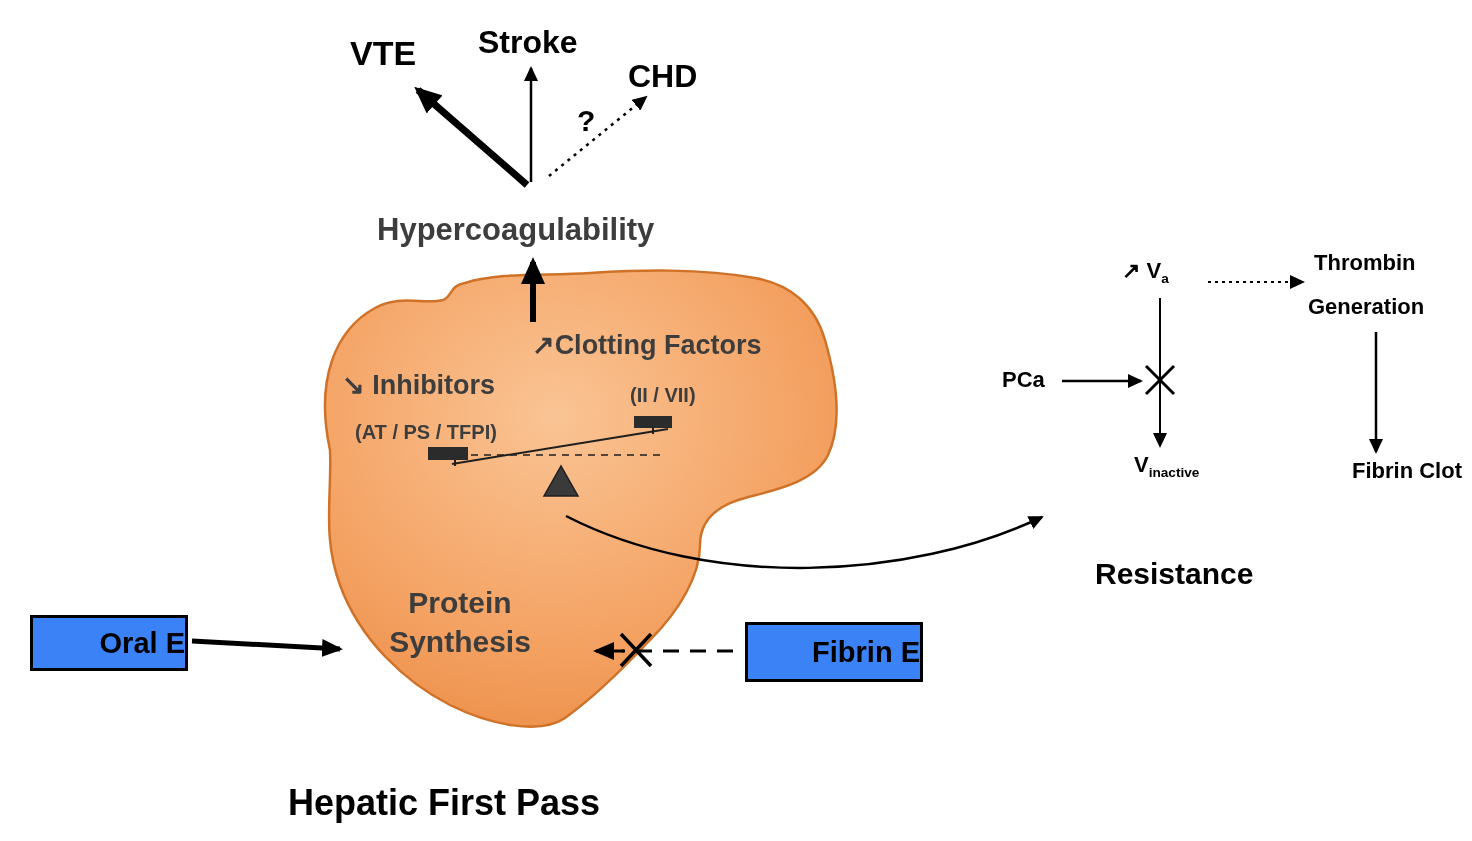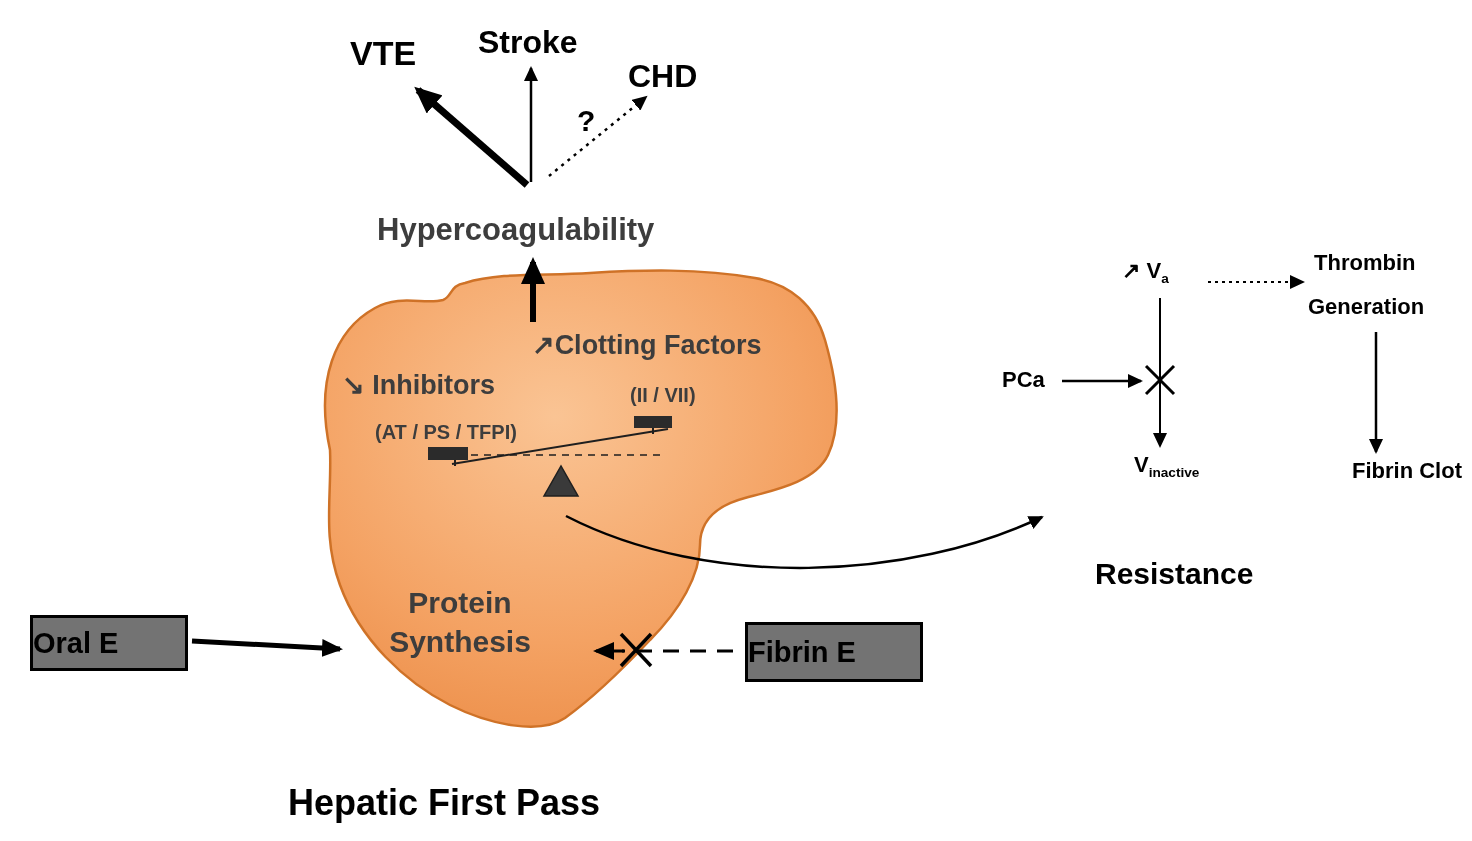--- a/index.html
+++ b/index.html
@@ -13,22 +13,22 @@
   }
   #art{position:absolute;inset:0;}
   .lbl{position:absolute;font-weight:bold;white-space:nowrap;line-height:1.15;}
   .ink{color:var(--ink,#000);}
   .soft{color:var(--soft-ink,#3d3d3d);}
   .f34{font-size:34px;} .f32{font-size:32px;} .f31{font-size:31px;}
   .f30{font-size:30px;} .f27{font-size:27px;}
   .f22{font-size:22px;} .f20{font-size:20px;} .f36{font-size:36px;}
   sub.small{font-size:0.62em;font-weight:bold;}
   .ebox{
-    position:absolute;border:3px solid var(--ink,#000);background:#737373;
-    display:flex;align-items:center;justify-content:flex-start;
+    position:absolute;border:3px solid var(--ink,#000);background:#3b82f6;
+    display:flex;align-items:center;justify-content:flex-end;
     font-weight:bold;font-size:29px;
   }
   .center2{text-align:center;white-space:normal;}
   svg .fill-ink{fill:var(--ink,#000);}
 </style>
 </head>
 <body>
 
 <div id="canvas">
 
@@ -106,21 +106,21 @@
   <div class="lbl ink f30" style="left:577px;top:104px;">?</div>
 
   <div class="lbl soft f31" style="left:377px;top:212px;">Hypercoagulability</div>
 
   <div class="lbl soft f27" style="left:532px;top:330px;">
     <span>↗</span><span>Clotting Factors</span>
   </div>
   <div class="lbl soft f27" style="left:342px;top:370px;">
     <span>↘</span> <span>Inhibitors</span>
   </div>
-  <div class="lbl soft f20" style="left:355px;top:421px;margin-left:20px;">(AT / PS / TFPI)</div>
+  <div class="lbl soft f20" style="left:355px;top:421px;">(AT / PS / TFPI)</div>
   <div class="lbl soft f20" style="left:630px;top:384px;">(II / VII)</div>
 
   <div class="lbl soft f30 center2" style="left:340px;top:583px;width:240px;line-height:1.3;">
     <span>Protein</span><br>
     <span>Synthesis</span>
   </div>
 
   <div class="ebox" style="left:30px;top:615px;width:152px;height:50px;">
     <span>Oral E</span>
   </div>

